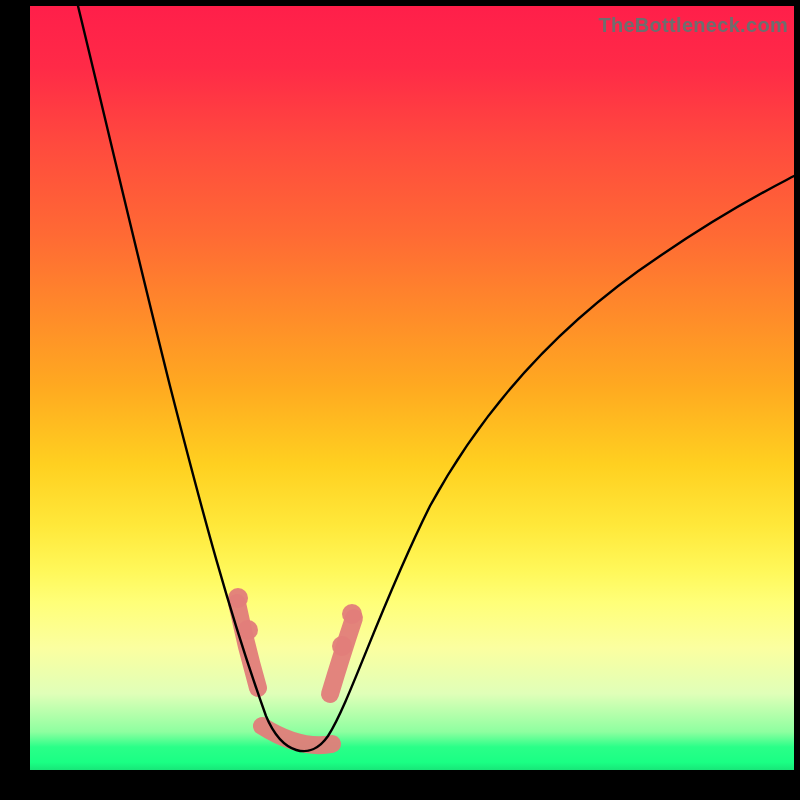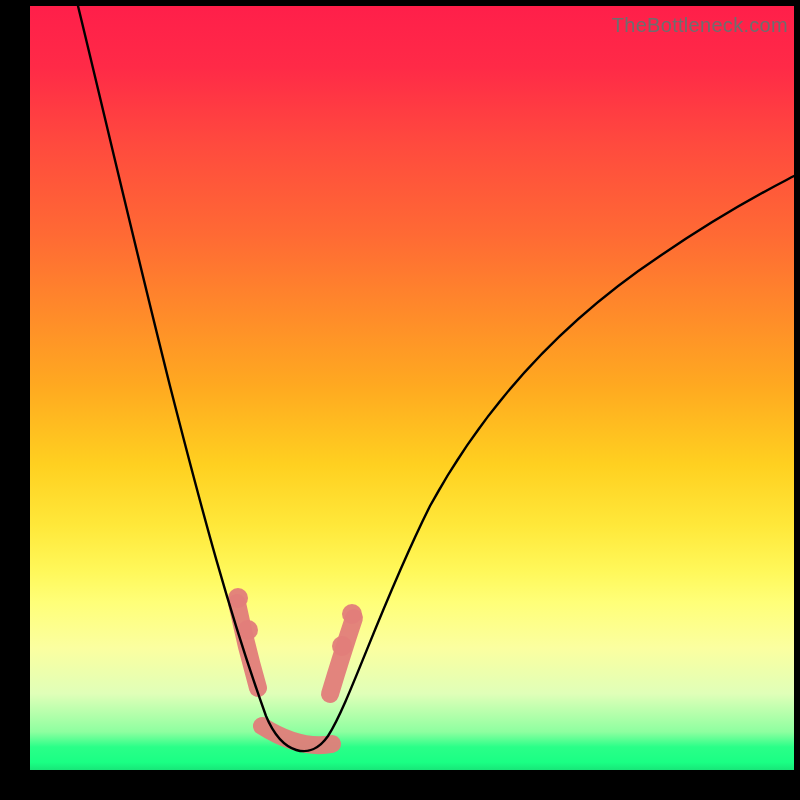--- a/index.html
+++ b/index.html
@@ -41,21 +41,21 @@
       #1aff84 99%,
       #18e678 100%
     );
   }
   .watermark {
     position: absolute;
     top: 8px;
     right: 6px;
     color: #6e6e6e;
     font-size: 20px;
-    font-weight: 400;
+    font-weight: 700;
     letter-spacing: 0.3px;
     user-select: none;
   }
   svg.curve {
     position: absolute;
     left: 0;
     top: 0;
     width: 764px;
     height: 764px;
     overflow: visible;

